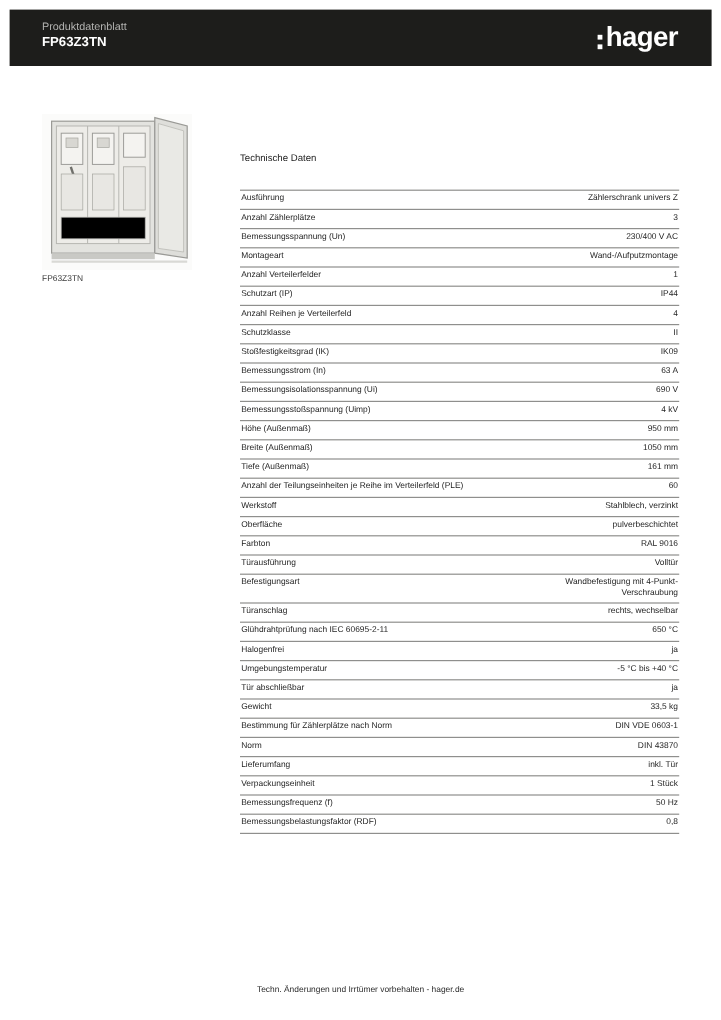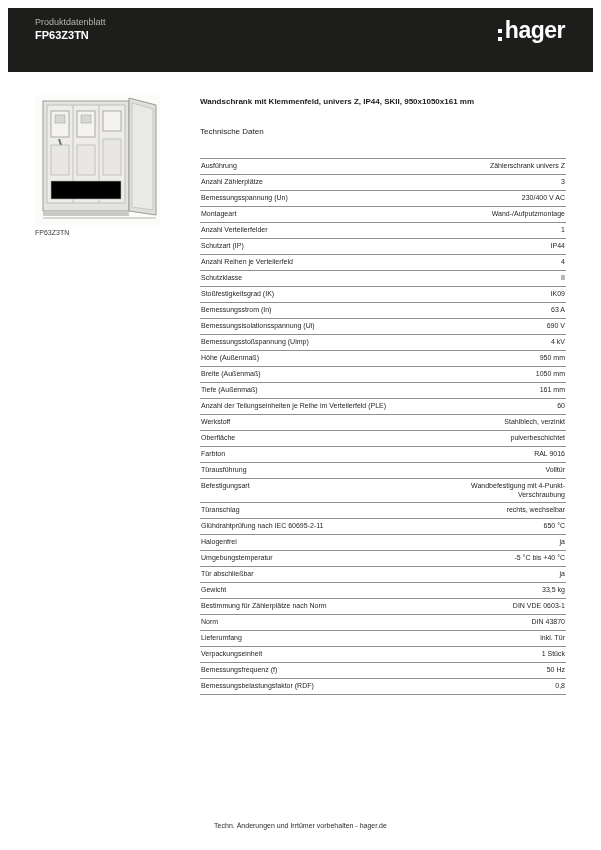--- a/index.html
+++ b/index.html
@@ -5,21 +5,21 @@
   html,body{margin:0;padding:0;background:#ffffff;}
   .page{
     position:relative;
     width:601px;height:850px;
     background:#ffffff;
     font-family:"Liberation Sans", sans-serif;
     overflow:hidden;
   }
   
   .header{
-    position:absolute;left:8px;top:8px;right:8px;height:64px;
+    position:absolute;left:8px;top:8px;right:8px;height:47px;
     background:#1d1d1b;
   }
   .header-left{position:absolute;left:27px;top:8px;}
   .doc-type{font-size:9px;color:#b3b3b1;line-height:12px;}
   .product-id{font-size:11px;font-weight:bold;color:#ffffff;line-height:14px;}
   .logo{position:absolute;right:28px;top:11px;display:flex;align-items:flex-start;}
   .logo-colon{display:flex;flex-direction:column;justify-content:flex-end;height:22px;margin-right:3px;}
   .logo-colon i{display:block;width:4px;height:4px;background:#ffffff;margin-top:4px;}
   .logo-text{font-size:23px;font-weight:bold;color:#ffffff;letter-spacing:-0.5px;line-height:22px;}
   
@@ -109,21 +109,20 @@
 
       <polygon points="94,3 121,10 121,120 94,116" fill="#dededa" stroke="#9a9a96" stroke-width="1"></polygon>
       <polygon points="97,8 118,14 118,115 97,112" fill="#e9e9e5" stroke="#b5b5b0" stroke-width="0.6"></polygon>
 
       <rect x="8" y="116" width="86" height="5" fill="#c9c9c5"></rect>
       <line x1="8" y1="123" x2="121" y2="123" stroke="#d9d9d5" stroke-width="2"></line>
     </svg>
   </div>
   <div class="image-caption">FP63Z3TN</div>
 
-  <div class="title">Wandschrank mit Klemmenfeld, univers Z, IP44, SKII, 950x1050x161 mm</div>
   <div class="section-heading">Technische Daten</div>
 
   <div class="table" id="tech-table">
       <div class="trow">
         <span class="tlabel">Ausführung</span>
         <span class="tvalue">Zählerschrank univers Z</span>
       </div>
       <div class="trow">
         <span class="tlabel">Anzahl Zählerplätze</span>
         <span class="tvalue">3</span>

